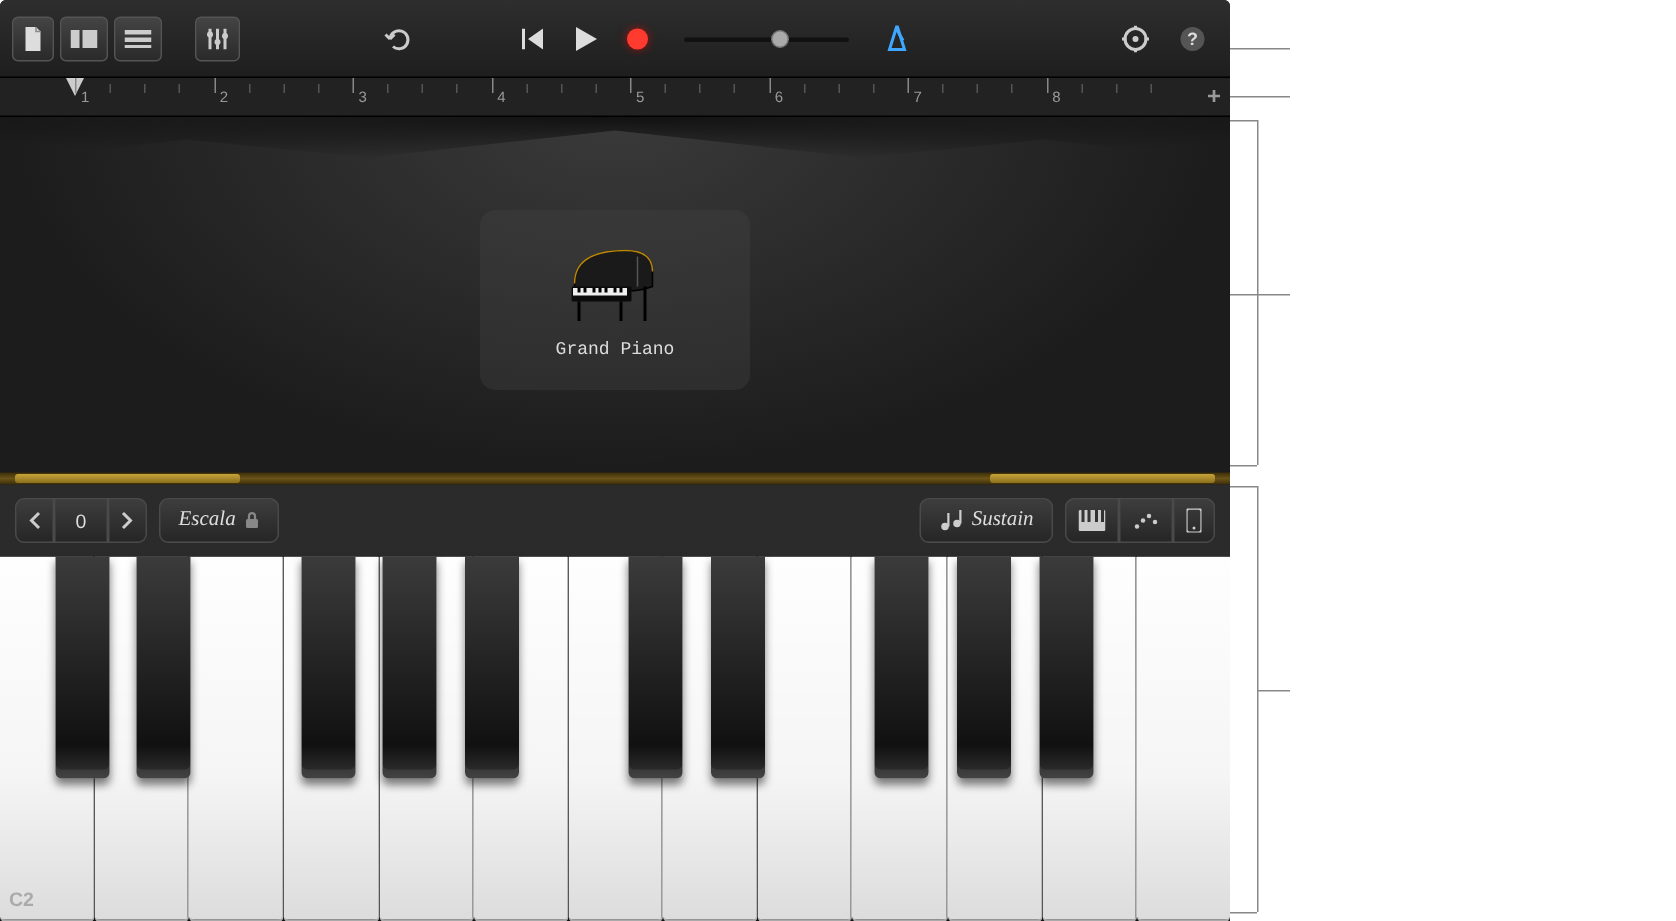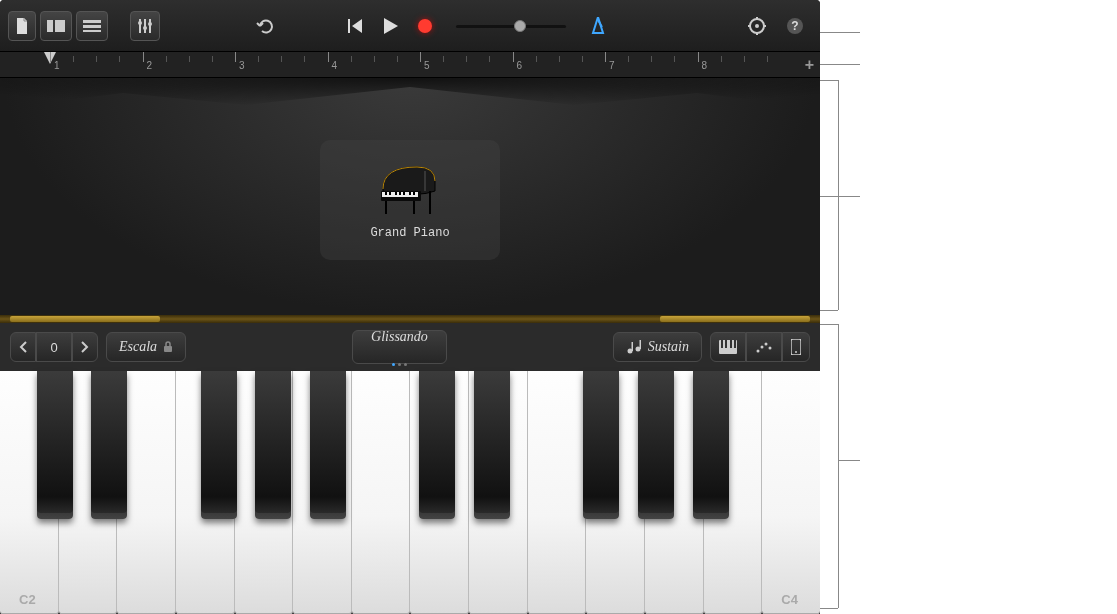--- a/index.html
+++ b/index.html
@@ -59,21 +59,21 @@
   .oct-group{display:flex;gap:0;}
   .oct-group .pill{border-radius:0;}
   .oct-group .pill:first-child{border-radius:6px 0 0 6px;}
   .oct-group .pill:last-child{border-radius:0 6px 6px 0;}
   
   
   .keyboard { position:relative; height:244px; background:#111; }
   .whites { display:flex; height:100%; }
   .wkey { flex:1; background:linear-gradient(#fefefe 0%, #f5f5f5 60%, #dcdcdc 100%); border-right:1px solid #bbb; position:relative; border-bottom:2px solid #aaa; border-radius:0 0 4px 4px;}
   .wkey:last-child{border-right:none;}
-  .wkey .lbl { position:absolute; bottom:6px; left:19px; color:#aaa; font-size:13px; font-weight:600;}
+  .wkey .lbl { position:absolute; bottom:6px; left:6px; color:#aaa; font-size:13px; font-weight:600;}
   .bkey { position:absolute; top:0; width:36px; height:148px; background:linear-gradient(#3b3b3b,#111 85%,#333 100%); border-radius:0 0 4px 4px; z-index:2; box-shadow:0 4px 6px rgba(0,0,0,.5), inset 0 -6px 0 rgba(255,255,255,.08);}
   
 </style>
 </head>
 <body>
 
 <div class="frame">
 <div class="app">
 
   <div class="toolbar">
@@ -258,28 +258,20 @@
       </div>
     </div>
     <div class="pill">
       <span class="it">Escala</span>
       <svg width="10" height="12">
             <rect x="1" y="5" width="8" height="6" rx="1" fill="#888"></rect>
             <path d="M3 5V3a2 2 0 014 0v2" fill="none" stroke="#888" stroke-width="1.5"></path>
           </svg>
     </div>
     <div class="flex"></div>
-    <div class="pill" style="flex-direction:column;height:34px;padding:2px 18px">
-      <span class="it">Glissando</span>
-      <span class="dots">
-            <span class="on"></span>
-            <span></span>
-            <span></span>
-          </span>
-    </div>
     <div class="flex"></div>
     <div class="pill">
       <svg width="16" height="14">
             <circle cx="4" cy="11" r="2.5" fill="#ccc"></circle>
             <circle cx="12" cy="9" r="2.5" fill="#ccc"></circle>
             <rect x="5.5" y="2" width="1.5" height="9" fill="#ccc"></rect>
             <rect x="13.5" y="0" width="1.5" height="9" fill="#ccc"></rect>
           </svg>
       <span class="it">Sustain</span>
     </div>
@@ -324,23 +316,20 @@
           <div class="wkey"></div>
           <div class="wkey"></div>
           <div class="wkey"></div>
           <div class="wkey"></div>
           <div class="wkey"></div>
           <div class="wkey"></div>
           <div class="wkey"></div>
           <div class="wkey"></div>
           <div class="wkey"></div>
           <div class="wkey"></div>
-          <div class="wkey">
-            <span class="lbl">C4</span>
-          </div>
         </div>
     <div id="black-keys">
           <div class="bkey" style="left: 36.6667px;"></div>
           <div class="bkey" style="left: 91.3333px;"></div>
           <div class="bkey" style="left: 200.667px;"></div>
           <div class="bkey" style="left: 255.333px;"></div>
           <div class="bkey" style="left: 310px;"></div>
           <div class="bkey" style="left: 419.333px;"></div>
           <div class="bkey" style="left: 474px;"></div>
           <div class="bkey" style="left: 583.333px;"></div>

